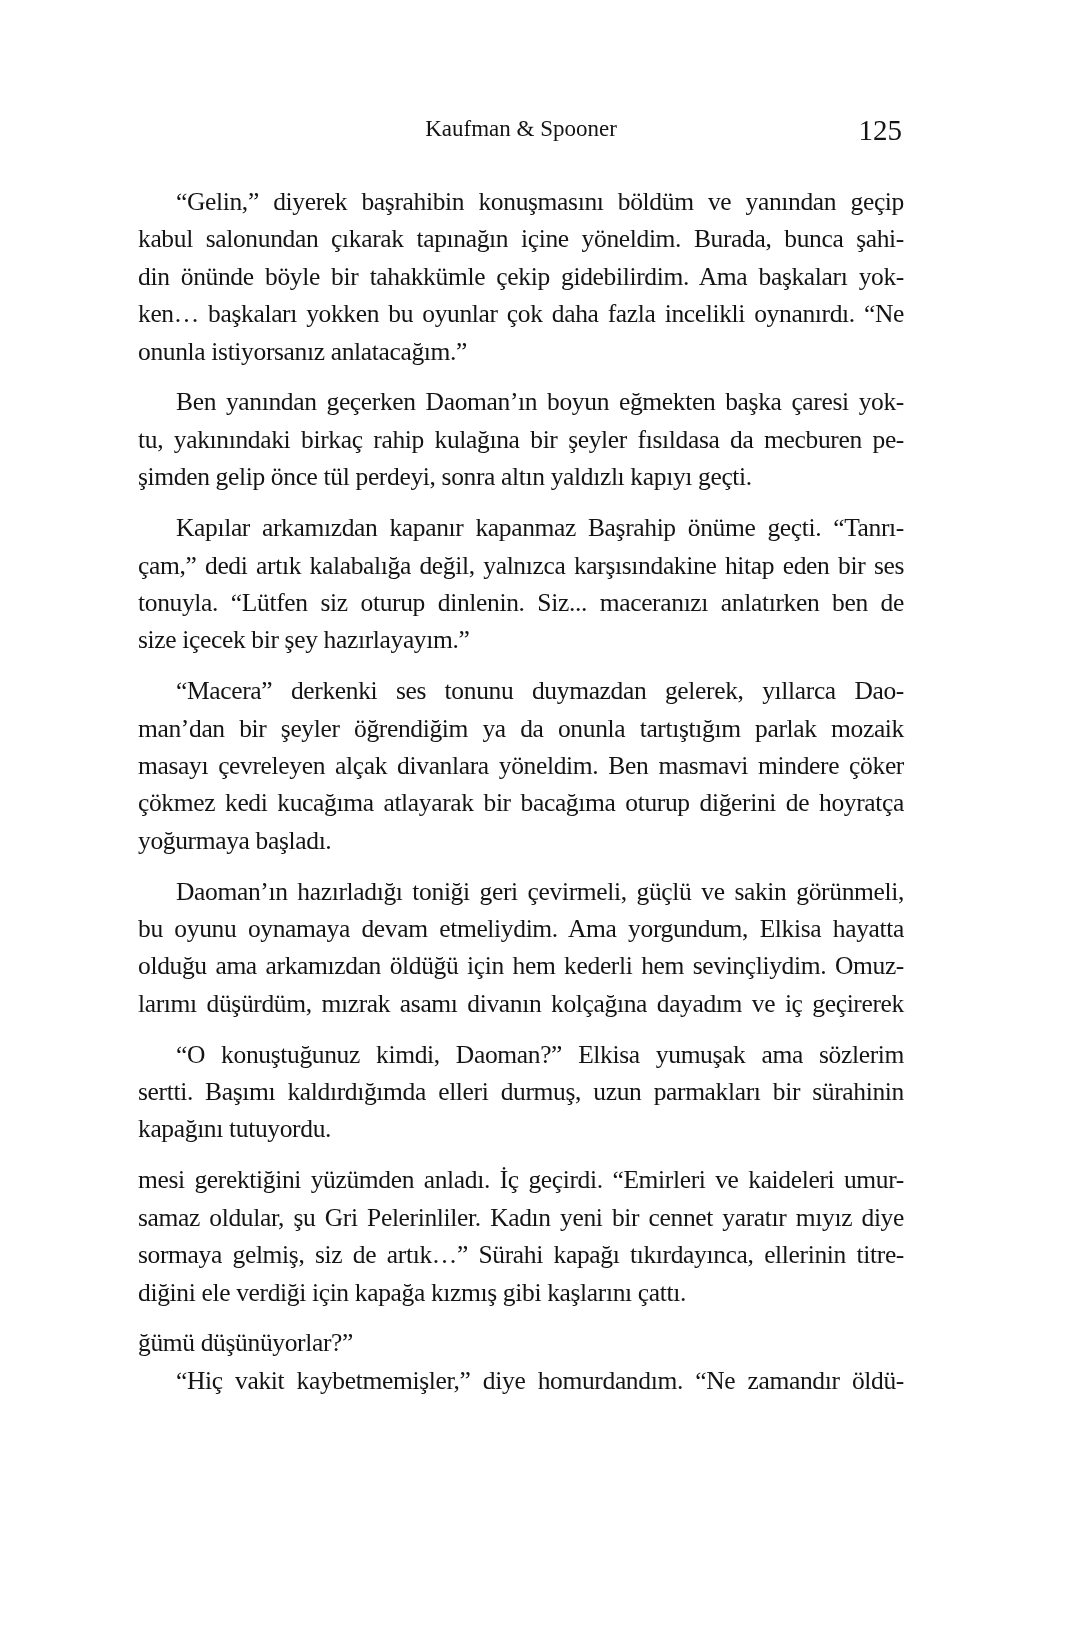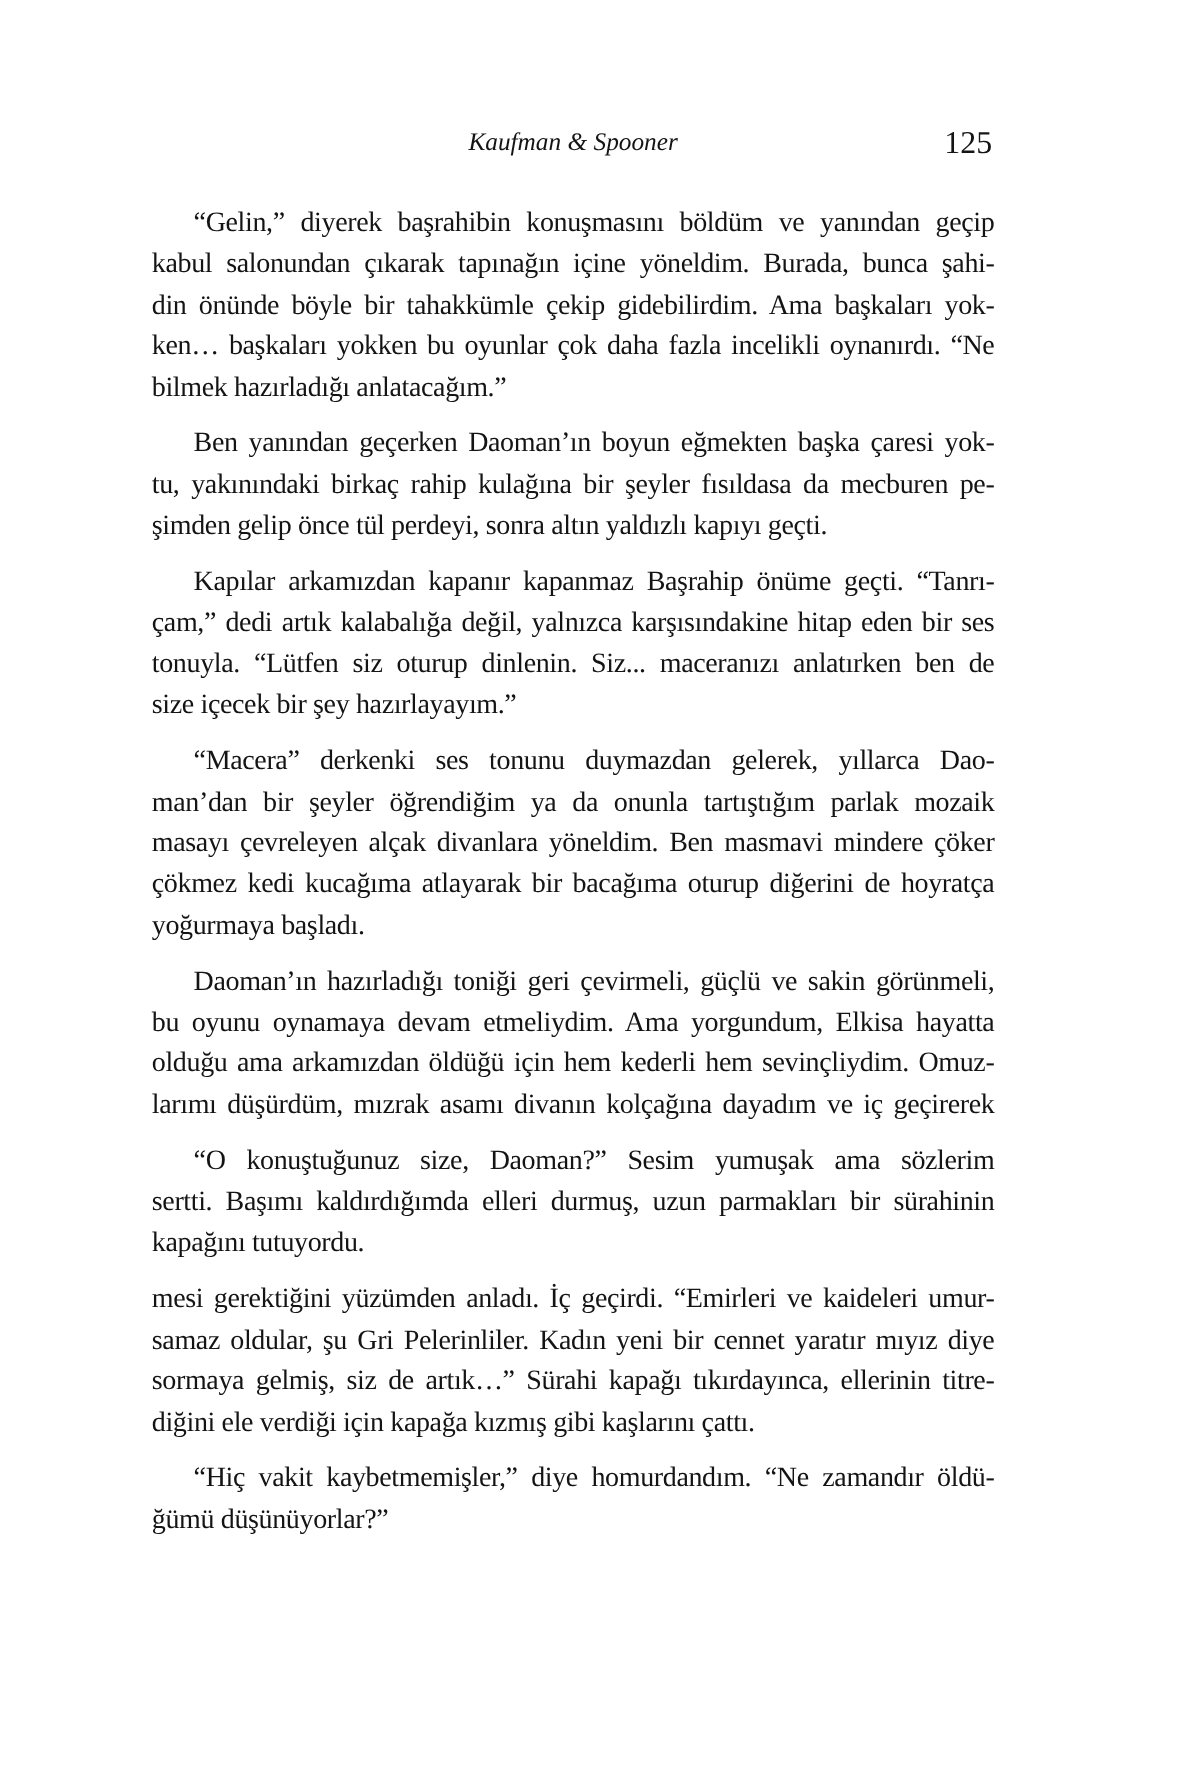--- a/index.html
+++ b/index.html
@@ -26,21 +26,20 @@
       top: 112px;
       left: 0;
       width: 766px;
       height: 36px;
     }
     .running-title {
       position: absolute;
       left: 0;
       right: 0;
       text-align: center;
-      font-style: italic;
       font-size: 23px;
       top: 4px;
     }
     .page-number {
       position: absolute;
       right: 2px;
       top: 2px;
       font-size: 29px;
     }
     .body-text {
@@ -79,21 +78,21 @@
     <span class="page-number">125</span>
   </div>
 
   <div class="body-text">
 
     <p class="para">
       <span class="line first">“Gelin,” diyerek başrahibin konuşmasını böldüm ve yanından geçip</span>
       <span class="line">kabul salonundan çıkarak tapınağın içine yöneldim. Burada, bunca şahi-</span>
       <span class="line">din önünde böyle bir tahakkümle çekip gidebilirdim. Ama başkaları yok-</span>
       <span class="line">ken… başkaları yokken bu oyunlar çok daha fazla incelikli oynanırdı. “Ne</span>
-      <span class="line last">bilmek hazırladığı anlatacağım.”</span>
+      <span class="line last">onunla istiyorsanız anlatacağım.”</span>
     </p>
 
     <p class="para">
       <span class="line first">Ben yanından geçerken Daoman’ın boyun eğmekten başka çaresi yok-</span>
       <span class="line">tu, yakınındaki birkaç rahip kulağına bir şeyler fısıldasa da mecburen pe-</span>
       <span class="line last">şimden gelip önce tül perdeyi, sonra altın yaldızlı kapıyı geçti.</span>
     </p>
 
     <p class="para">
       <span class="line first">Kapılar arkamızdan kapanır kapanmaz Başrahip önüme geçti. “Tanrı-</span>
@@ -111,31 +110,31 @@
     </p>
 
     <p class="para">
       <span class="line first">Daoman’ın hazırladığı toniği geri çevirmeli, güçlü ve sakin görünmeli,</span>
       <span class="line">bu oyunu oynamaya devam etmeliydim. Ama yorgundum, Elkisa hayatta</span>
       <span class="line">olduğu ama arkamızdan öldüğü için hem kederli hem sevinçliydim. Omuz-</span>
       <span class="line">larımı düşürdüm, mızrak asamı divanın kolçağına dayadım ve iç geçirerek</span>
     </p>
 
     <p class="para">
-      <span class="line first">“O konuştuğunuz size, Daoman?” Sesim yumuşak ama sözlerim</span>
+      <span class="line first">“O konuştuğunuz kimdi, Daoman?” Elkisa yumuşak ama sözlerim</span>
       <span class="line">sertti. Başımı kaldırdığımda elleri durmuş, uzun parmakları bir sürahinin</span>
       <span class="line last">kapağını tutuyordu.</span>
     </p>
 
     <p class="para">
       <span class="line">mesi gerektiğini yüzümden anladı. İç geçirdi. “Emirleri ve kaideleri umur-</span>
       <span class="line">samaz oldular, şu Gri Pelerinliler. Kadın yeni bir cennet yaratır mıyız diye</span>
       <span class="line">sormaya gelmiş, siz de artık…” Sürahi kapağı tıkırdayınca, ellerinin titre-</span>
       <span class="line last">diğini ele verdiği için kapağa kızmış gibi kaşlarını çattı.</span>
     </p>
 
     <p class="para">
+      <span class="line last">ğümü düşünüyorlar?”</span>
       <span class="line first">“Hiç vakit kaybetmemişler,” diye homurdandım. “Ne zamandır öldü-</span>
-      <span class="line last">ğümü düşünüyorlar?”</span>
     </p>
 
   </div>
 </div>
 
 </body></html>

